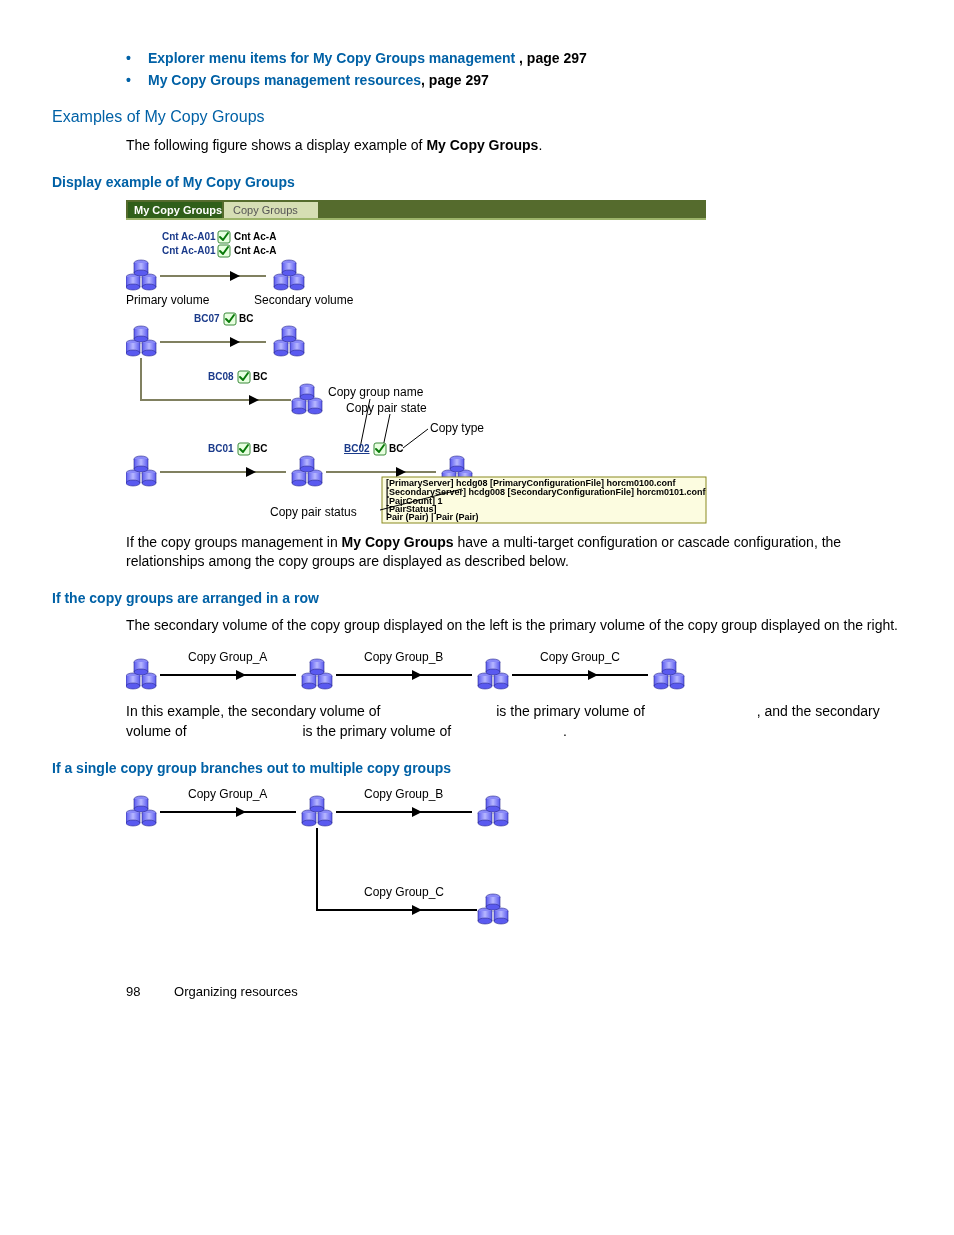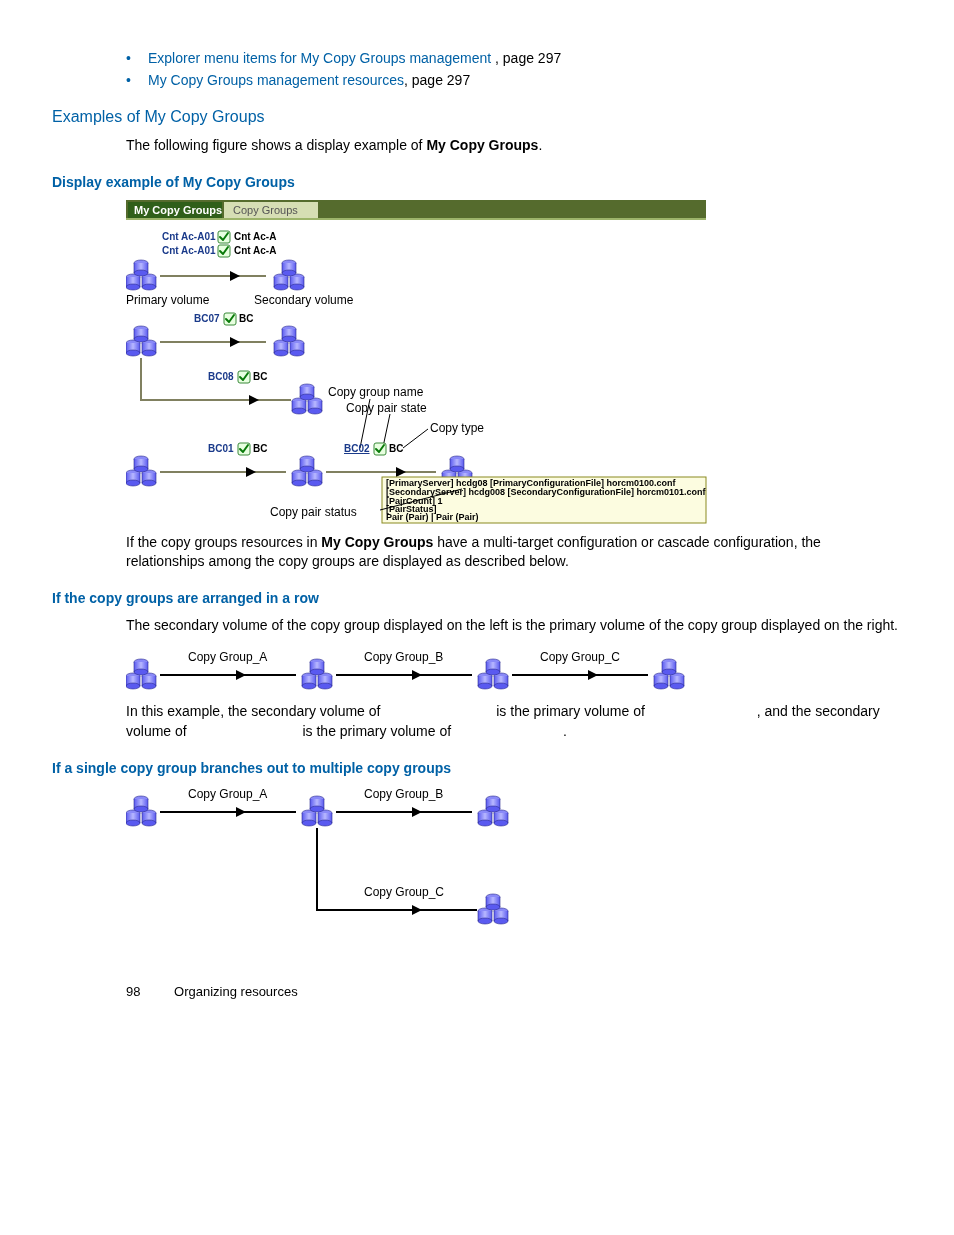--- a/index.html
+++ b/index.html
@@ -11,20 +11,21 @@
     width: 954px;
     background: #fff;
   }
   .page {
     padding: 50px 52px 50px 52px;
   }
   .bullet-list {
     margin: 0 0 20px 74px;
     padding: 0;
     list-style: none;
+    font-weight: bold;
   }
   .bullet-list li {
     margin-bottom: 6px;
     position: relative;
     padding-left: 22px;
   }
   .bullet-list li::before {
     content: "•";
     color: #0061a6;
     position: absolute;
@@ -190,21 +191,21 @@
   <text class="tooltiptext" x="260" y="304">[PairCount] 1</text>
   <text class="tooltiptext" x="260" y="312">[PairStatus]</text>
   <text class="tooltiptext" x="260" y="320">Pair (Pair) | Pair (Pair)</text>
 
   <line x1="336" y1="289" x2="254" y2="310" stroke="#000" stroke-width="1"></line>
   <text class="label" x="144" y="316">Copy pair status</text>
 </svg>
 </div>
 
 <p class="body-text">
-  <span>If the copy groups resources in </span><span class="bold">My Copy Groups</span><span> have a multi-target configuration or cascade configuration, the relationships among the copy groups are displayed as described below.</span>
+  <span>If the copy groups management in </span><span class="bold">My Copy Groups</span><span> have a multi-target configuration or cascade configuration, the relationships among the copy groups are displayed as described below.</span>
 </p>
 
 <h3 class="h3">If the copy groups are arranged in a row</h3>
 
 <p class="body-text">The secondary volume of the copy group displayed on the left is the primary volume of the copy group displayed on the right.</p>
 
 <div class="figure-row">
 <svg width="620" height="50" viewBox="0 0 620 50">
   <use href="#cluster" x="0" y="10"></use>
   <text class="label" x="62" y="12" font-size="11">Copy Group_A</text>

